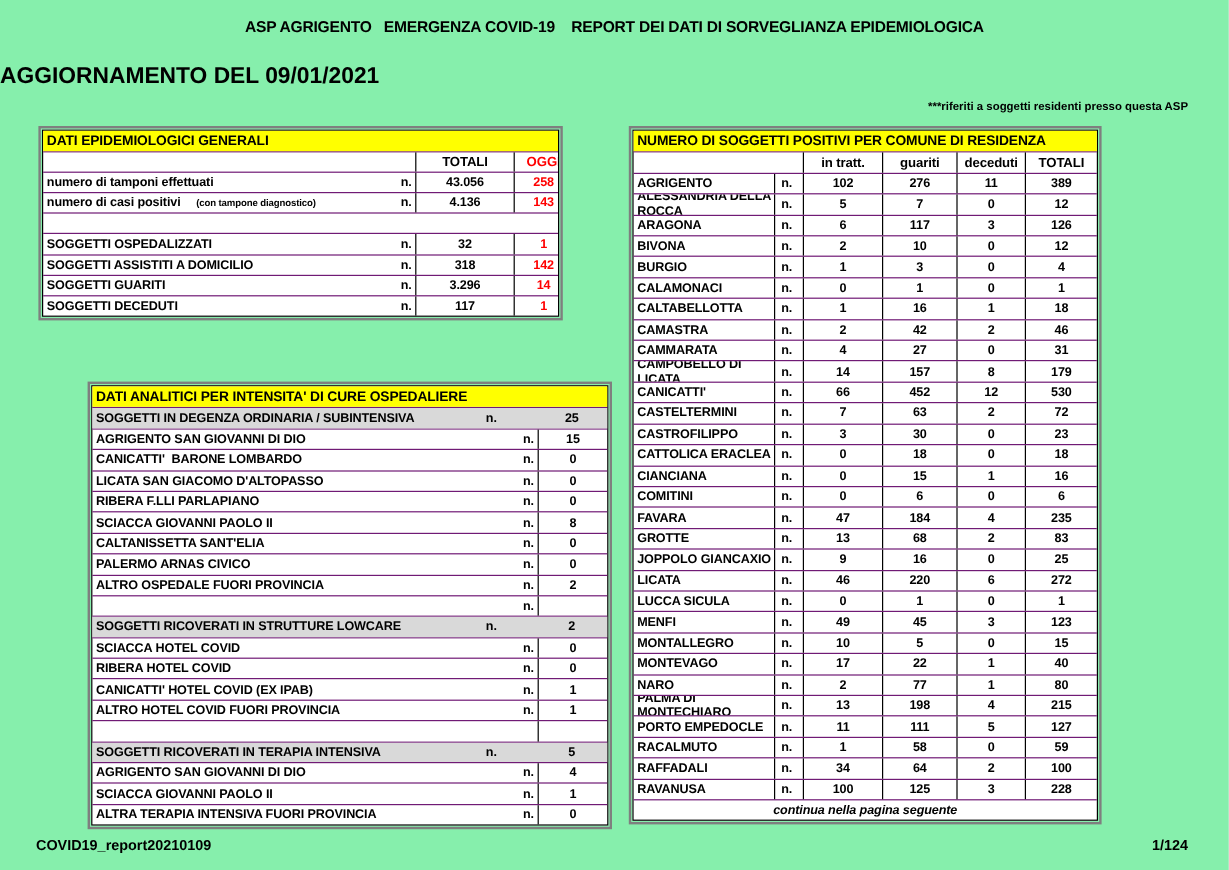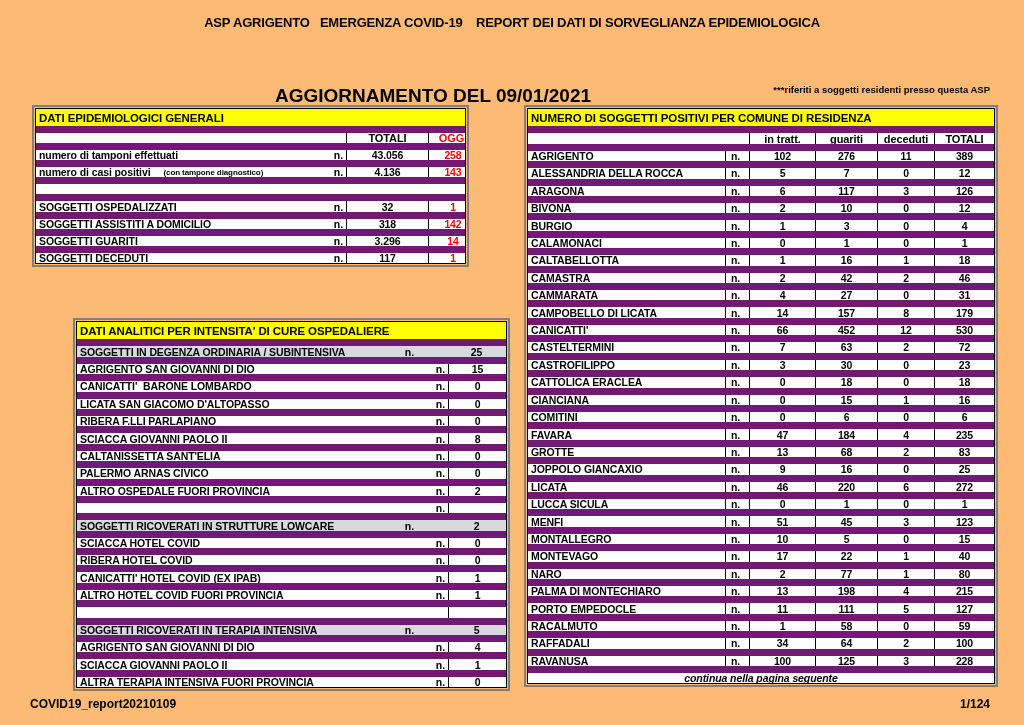--- a/index.html
+++ b/index.html
@@ -1,30 +1,30 @@
 <!DOCTYPE html>
 <html><head>
 <meta charset="utf-8">
 <style>
   html,body{margin:0;padding:0;background:#e9e9e9;}
-  .page{position:relative;width:1024px;height:725px;background:#fdba74;overflow:hidden;
+  .page{position:relative;width:1024px;height:725px;background:#86efac;overflow:hidden;
         font-family:"Liberation Sans",sans-serif;font-weight:700;color:#000;}
   .title{position:absolute;top:15px;left:0;width:1024px;text-align:center;
          font-size:13px;white-space:pre;letter-spacing:-0.2px;}
-  .subtitle{position:absolute;top:53px;left:0;width:866px;text-align:center;font-size:19px;margin-top:32px;}
+  .subtitle{position:absolute;top:53px;left:0;width:866px;font-size:19px;}
   .note{position:absolute;top:84px;right:34px;font-size:9.5px;}
   .footer-left{position:absolute;top:697px;left:30px;font-size:12px;}
   .footer-right{position:absolute;top:697px;right:34px;font-size:12px;}
 
   
   .tbl{position:absolute;background:#fff;border:1px solid #000;
        outline:2px solid #7f7f7f;outline-offset:1px;box-sizing:border-box;}
   .tbl *{box-sizing:border-box;}
   .row{display:flex;align-items:stretch;}
-  .row + .row{border-top:7px solid #701a75;}
+  .row + .row{border-top:1px solid #701a75;}
   .cell{display:flex;align-items:center;font-size:10.5px;letter-spacing:-0.1px;overflow:hidden;}
   .cell + .cell{border-left:1px solid #000;}
   .cell.full{flex:1;}
   .ylw{background:#FFFF00;font-size:11.5px;padding-left:3px;}
   .red{color:#FF0000;padding-left:12px;}
   .labelN{flex:1;padding-left:3px;}
   .labelN .lbl{white-space:pre;}
   .labelN .small{font-size:8px;margin-left:13px;white-space:nowrap;}
   .labelN .unit{margin-left:auto;padding-right:3px;}
   .val{justify-content:center;text-align:center;}
@@ -35,21 +35,21 @@
   .general .w-tot{width:82px;}
   .general .w-oggi{width:37px;}
 
   .hospital{left:36px;top:321px;width:431px;margin-left:40px;}
   .hospital .row{height:17.4px;}
   .hospital .w-val{width:58px;}
   .hospital .subcell{flex:1;background:#D9D9D9;padding-left:3px;gap:30px;}
   .hospital .subcell .unit{margin-left:auto;padding-right:3px;}
   .hospital .subcell .subval{width:59px;text-align:center;}
 
-  .comuni{left:527px;top:108px;width:468px;}
+  .comuni{left:527px;top:108px;width:388px;}
   .comuni .row{height:17.42px;}
   .comuni .namecell{flex:1;padding-left:3px;}
   .comuni .w-n{width:24px;padding-left:5px;}
   .comuni .w-c{width:66px;}
   .comuni .w-g{width:62px;}
   .comuni .w-d{width:57px;}
   .comuni .w-t{width:60px;}
   .comuni .cont{flex:1;justify-content:center;font-style:italic;}
 </style>
 </head>
@@ -442,21 +442,21 @@
         <div class="cell namecell">LUCCA SICULA</div>
         <div class="cell w-n">n.</div>
         <div class="cell w-c val">0</div>
         <div class="cell w-g val">1</div>
         <div class="cell w-d val">0</div>
         <div class="cell w-t val">1</div>
       </div>
       <div class="row">
         <div class="cell namecell">MENFI</div>
         <div class="cell w-n">n.</div>
-        <div class="cell w-c val">51</div>
+        <div class="cell w-c val">49</div>
         <div class="cell w-g val">45</div>
         <div class="cell w-d val">3</div>
         <div class="cell w-t val">123</div>
       </div>
       <div class="row">
         <div class="cell namecell">MONTALLEGRO</div>
         <div class="cell w-n">n.</div>
         <div class="cell w-c val">10</div>
         <div class="cell w-g val">5</div>
         <div class="cell w-d val">0</div>

